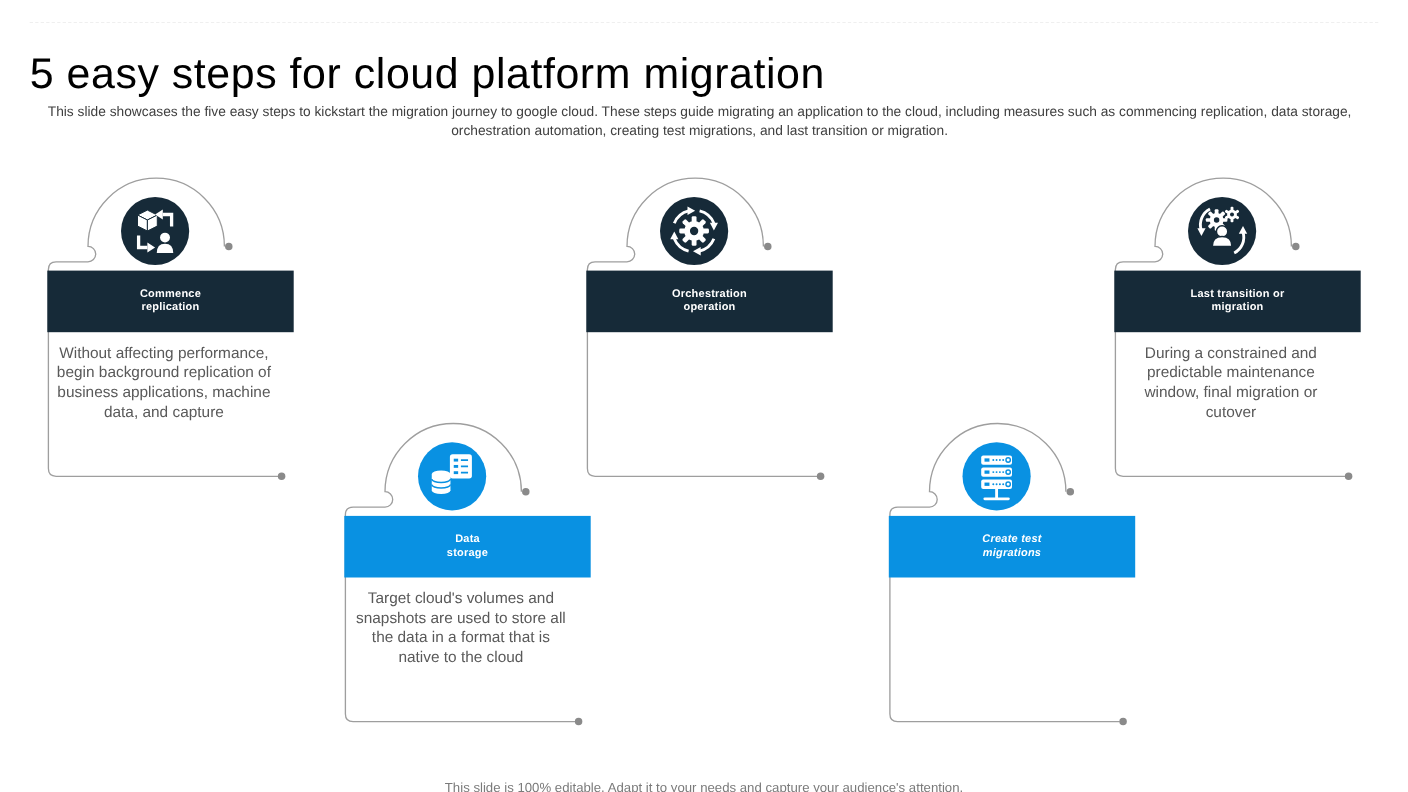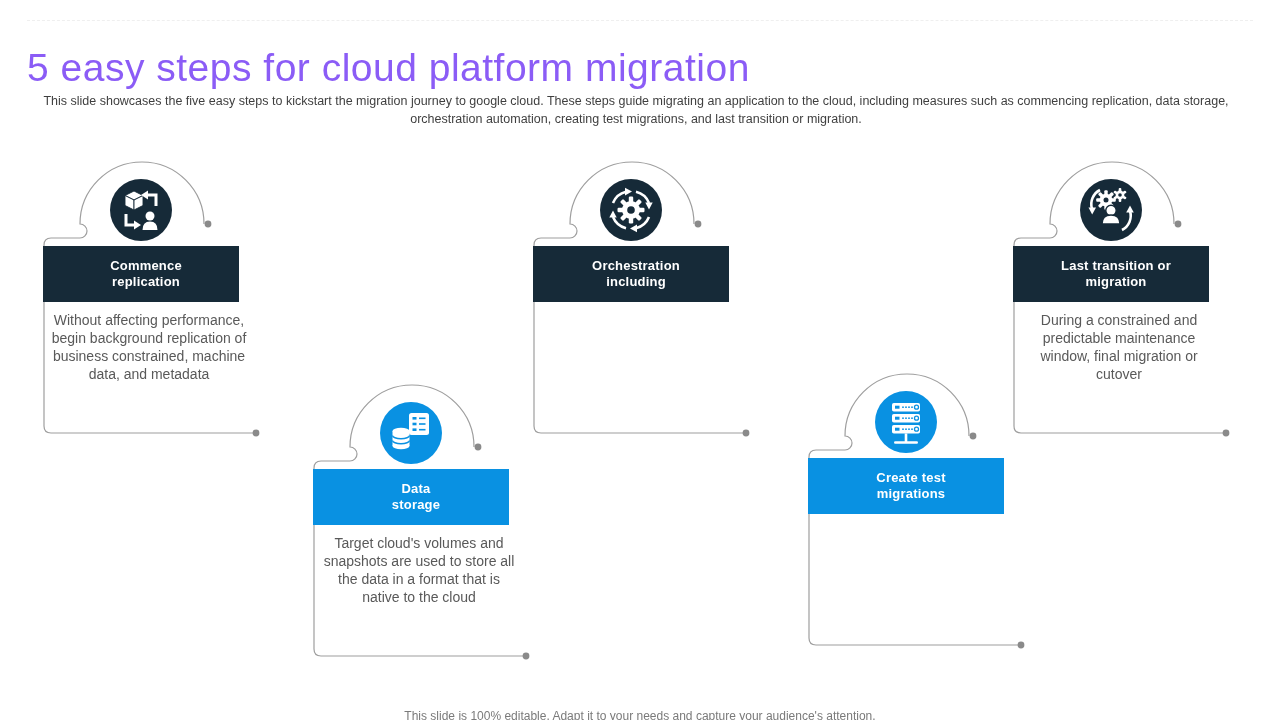--- a/index.html
+++ b/index.html
@@ -7,45 +7,45 @@
     width:1280px;height:720px;background:#ffffff;overflow:hidden;position:relative;
     font-family:"Liberation Sans", sans-serif;
   }
   .slide{position:absolute;inset:0;}
   .guide-top{
     position:absolute;left:27px;right:27px;top:20px;height:0;
     border-top:1px dashed #dcdcdc;opacity:.45;
   }
   .title{
     position:absolute;left:27px;top:20px;width:1100px;
-    font-size:39px;font-weight:400;color:#8b5cf6;letter-spacing:.5px;
+    font-size:39px;font-weight:400;color:#000000;letter-spacing:.5px;
   }
   .subtitle{
     position:absolute;left:27px;top:79px;width:1218px;
     font-size:12.5px;color:#3f3f3f;line-height:1.5;text-align:center;
   }
   .footer{
     position:absolute;left:0;right:0;top:697px;text-align:center;
     font-size:12px;color:#7a7a7a;
   }
   .card{position:absolute;width:220px;height:290px;}
   .card svg.outline{position:absolute;left:0;top:0;width:220px;height:290px;overflow:visible;}
   .oline{fill:none;stroke:var(--outline-gray,#9e9e9e);stroke-width:1.2;}
   .odot{fill:#8a8a8a;}
   .icon-circle{
     position:absolute;left:67px;top:29px;width:62px;height:62px;border-radius:50%;
     display:flex;align-items:center;justify-content:center;
   }
   .card.dark .icon-circle{background:var(--dark-navy,#162a38);}
   .card.blue .icon-circle{background:var(--accent-blue,#0991e2);}
   .head{
-    position:absolute;left:0;top:96px;width:186px;height:56px;
+    position:absolute;left:0;top:96px;width:224px;height:56px;
     display:flex;align-items:center;justify-content:center;text-align:center;
-    color:#ffffff;font-weight:bold;font-size:13px;line-height:1.25;
-    white-space:pre-line;letter-spacing:.2px;padding-left:10px;
+    color:#ffffff;font-weight:bold;font-size:10px;line-height:1.25;
+    white-space:pre-line;letter-spacing:.2px;
   }
   .card.dark .head{background:var(--dark-navy,#162a38);}
   .card.blue .head{background:var(--accent-blue,#0991e2);}
   .desc{
     position:absolute;left:8px;top:162px;width:196px;margin:0;
     text-align:center;font-size:14px;line-height:1.28;color:#595959;
   }
   .ic{display:block;}
 </style>
 </head>
@@ -74,21 +74,21 @@
         <polyline points="46,27 46,16 38,16" fill="none" stroke="#ffffff" stroke-width="3"></polyline>
         <polygon points="38,11.5 38,20.5 31,16" fill="#ffffff"></polygon>
         <polyline points="16,35 16,46 24,46" fill="none" stroke="#ffffff" stroke-width="3"></polyline>
         <polygon points="24,41.5 24,50.5 31,46" fill="#ffffff"></polygon>
         <circle cx="40" cy="37" r="4.5" fill="#ffffff"></circle>
         <path d="M32.5,51 Q32.5,42.5 40,42.5 Q47.5,42.5 47.5,51 Z" fill="#ffffff"></path>
       </svg>
     </div>
     <div class="head">Commence
 replication</div>
-    <p class="desc">Without affecting performance, begin background replication of business constrained, machine data, and metadata</p>
+    <p class="desc">Without affecting performance, begin background replication of business applications, machine data, and capture</p>
   </div>
 
   <div class="card dark" style="left:533px;top:150px;">
     <svg class="outline" viewBox="0 0 220 290">
       <path class="oline" d="M161,74 A62,62 0 0 0 37,74 A7,7 0 0 1 37,88 L8,88 Q1,88 1,95 L1,276 Q1,283 8,283 L210,283"></path>
       <circle class="odot" cx="165" cy="74" r="3.4"></circle>
       <circle class="odot" cx="213" cy="283" r="3.4"></circle>
     </svg>
     <div class="icon-circle">
       <svg class="ic" width="62" height="62" viewBox="0 0 62 62">
@@ -104,21 +104,21 @@
         <polygon points="25,8.8 25,16.4 32,12.6" fill="#ffffff"></polygon>
         <path d="M36,12.8 A19,19 0 0 1 49,24" fill="none" stroke="#ffffff" stroke-width="2.6"></path>
         <polygon points="45.3,23.5 52.7,23.5 49,30.5" fill="#ffffff"></polygon>
         <path d="M49,38 A19,19 0 0 1 36,49.2" fill="none" stroke="#ffffff" stroke-width="2.6"></path>
         <polygon points="37,45.6 37,53.2 30,49.4" fill="#ffffff"></polygon>
         <path d="M26,49.2 A19,19 0 0 1 13,38" fill="none" stroke="#ffffff" stroke-width="2.6"></path>
         <polygon points="9.3,38.5 16.7,38.5 13,31.5" fill="#ffffff"></polygon>
       </svg>
     </div>
     <div class="head">Orchestration
-including</div>
+operation</div>
   </div>
 
   <div class="card dark" style="left:1013px;top:150px;">
     <svg class="outline" viewBox="0 0 220 290">
       <path class="oline" d="M161,74 A62,62 0 0 0 37,74 A7,7 0 0 1 37,88 L8,88 Q1,88 1,95 L1,276 Q1,283 8,283 L210,283"></path>
       <circle class="odot" cx="165" cy="74" r="3.4"></circle>
       <circle class="odot" cx="213" cy="283" r="3.4"></circle>
     </svg>
     <div class="icon-circle">
       <svg class="ic" width="62" height="62" viewBox="0 0 62 62">
@@ -170,21 +170,21 @@
         <ellipse cx="21" cy="44" rx="8.5" ry="3.2" fill="#ffffff"></ellipse>
         <path d="M12.5,33.5 A8.5,3.2 0 0 0 29.5,33.5" fill="none" stroke="#0991e2" stroke-width="1.4"></path>
         <path d="M12.5,38.5 A8.5,3.2 0 0 0 29.5,38.5" fill="none" stroke="#0991e2" stroke-width="1.4"></path>
       </svg>
     </div>
     <div class="head">Data
 storage</div>
     <p class="desc">Target cloud's volumes and snapshots are used to store all the data in a format that is native to the cloud</p>
   </div>
 
-  <div class="card blue" style="left:808px;top:362px;">
+  <div class="card blue" style="left:808px;top:373px;font-style:italic;">
     <svg class="outline" viewBox="0 0 220 290">
       <path class="oline" d="M161,74 A62,62 0 0 0 37,74 A7,7 0 0 1 37,88 L8,88 Q1,88 1,95 L1,276 Q1,283 8,283 L210,283"></path>
       <circle class="odot" cx="165" cy="74" r="3.4"></circle>
       <circle class="odot" cx="213" cy="283" r="3.4"></circle>
     </svg>
     <div class="icon-circle">
       <svg class="ic" width="62" height="62" viewBox="0 0 62 62">
         <g>
           <rect x="17" y="12" width="28" height="8.5" rx="1.8" fill="#ffffff"></rect>
           <rect x="20" y="14.7" width="4.5" height="3" fill="#0991e2"></rect>

